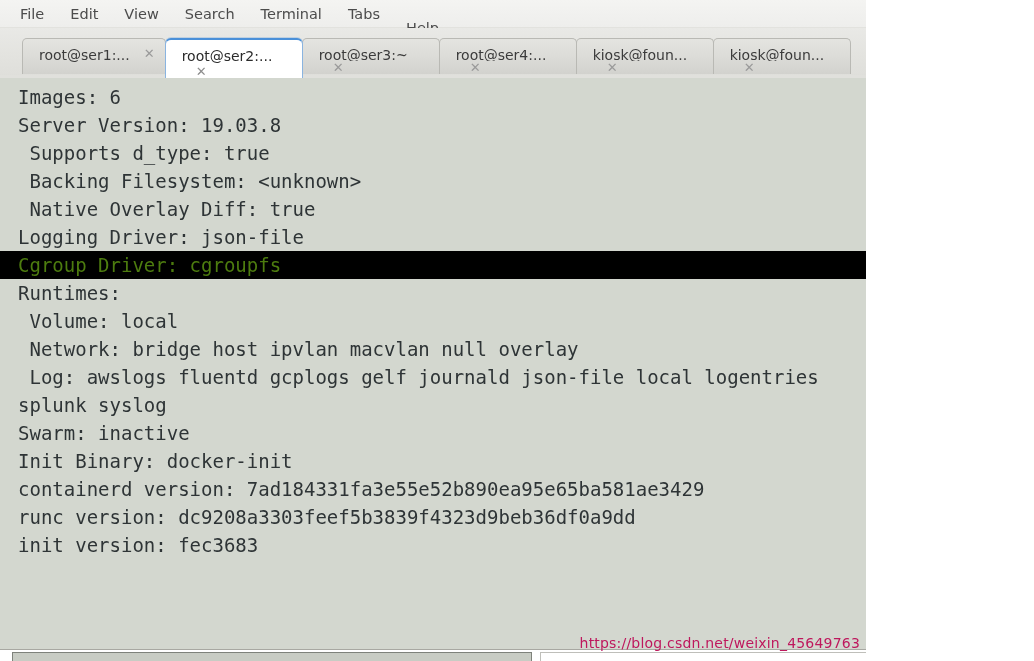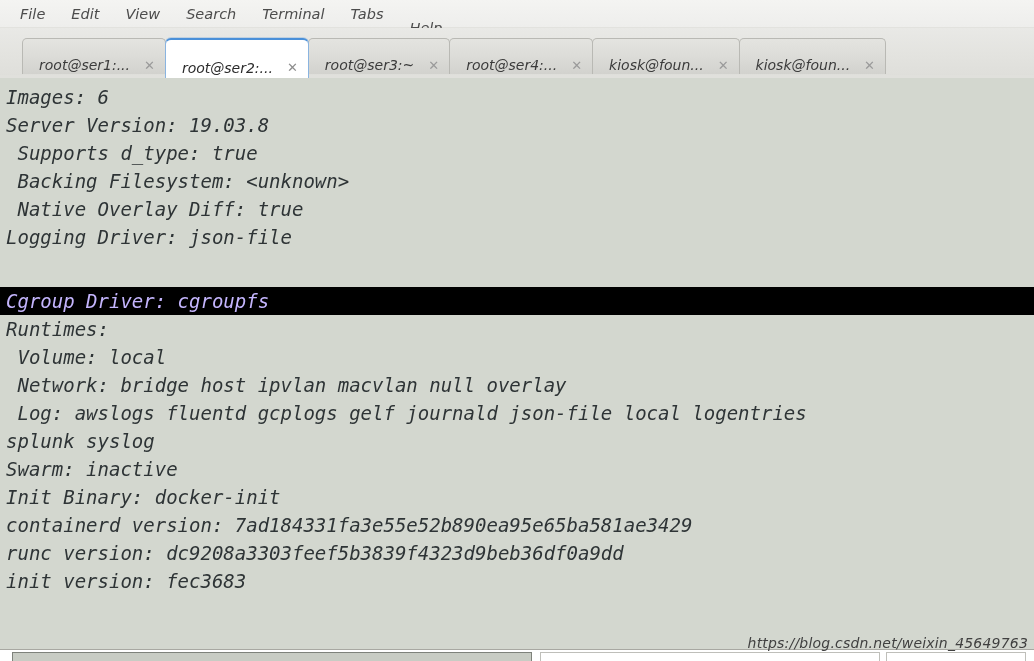--- a/index.html
+++ b/index.html
@@ -9,25 +9,24 @@
   }
   body {
     width: 1034px;
     height: 661px;
     overflow: hidden;
     font-family: "DejaVu Sans", sans-serif;
   }
 
   #app {
     position: relative;
-    width: 1034px;
+    width: 866px;
     height: 661px;
     background: #d3d7cf;
     overflow: hidden;
-    font-style: italic;
   }
 
   
   .menubar {
     position: absolute;
     left: 0; top: 0;
     width: 1034px;
     height: 28px;
     background: linear-gradient(to bottom, #f4f4f2 0%, #eeeeec 100%);
     border-bottom: 1px solid #e2e2de;
@@ -67,35 +66,35 @@
     height: 3px;
     background: #e0e0dc;
   }
 
   .tab {
     position: relative;
     height: 36px;
     min-width: 138px;
     box-sizing: border-box;
     display: flex;
-    align-items: center;
+    align-items: flex-start;
     justify-content: space-between;
-    padding: 17px 10px 0 16px;
+    padding: 8px 10px 0 16px;
     margin-bottom: 4px;
     background: linear-gradient(to bottom, #e4e4e0 0%, #dcdcd8 50%, #d2d2ce 100%);
     border: 1px solid #b9b9b4;
     border-bottom: none;
     border-radius: 5px 5px 0 0;
     font-size: 14px;
     color: #3b3b3b;
     white-space: nowrap;
     cursor: default;
     z-index: 1;
   }
-  .tab + .tab { margin-left: -1px; }
+  .tab + .tab { margin-left: -1px; flex-direction: column; }
 
   .tab.active {
     background: #ffffff;
     border: 1px solid #8ab4e0;
     border-top: 2px solid #4a90d9;
     border-bottom: none;
     height: 40px;
     margin-bottom: 0;
     border-radius: 6px 6px 0 0;
     z-index: 3;
@@ -134,38 +133,37 @@
     width: 1034px;
   }
   .term-line {
     height: 28px;
     line-height: 28px;
     font-family: "DejaVu Sans Mono", monospace;
     font-size: 19px;
     letter-spacing: 0px;
     color: #2e3436;
     white-space: pre;
-    padding-left: 6px;
+    padding-left: 18px;
     box-sizing: border-box;
   }
   .term-line.highlight {
     background: #000000;
-    color: #c4b5fd;
-    width: 1034px;
-    margin-top: 36px;
+    color: #4d7c0f;
+    width: 1034px;
   }
 
   
   .watermark {
     position: absolute;
     right: 6px;
     bottom: 10px;
     font-family: "DejaVu Sans", sans-serif;
     font-size: 14px;
-    color: #404040;
+    color: #be185d;
     white-space: nowrap;
     letter-spacing: 0.2px;
     z-index: 5;
   }
 
   
   .bottom-strip {
     position: absolute;
     left: 0; top: 649px;
     width: 1034px;

